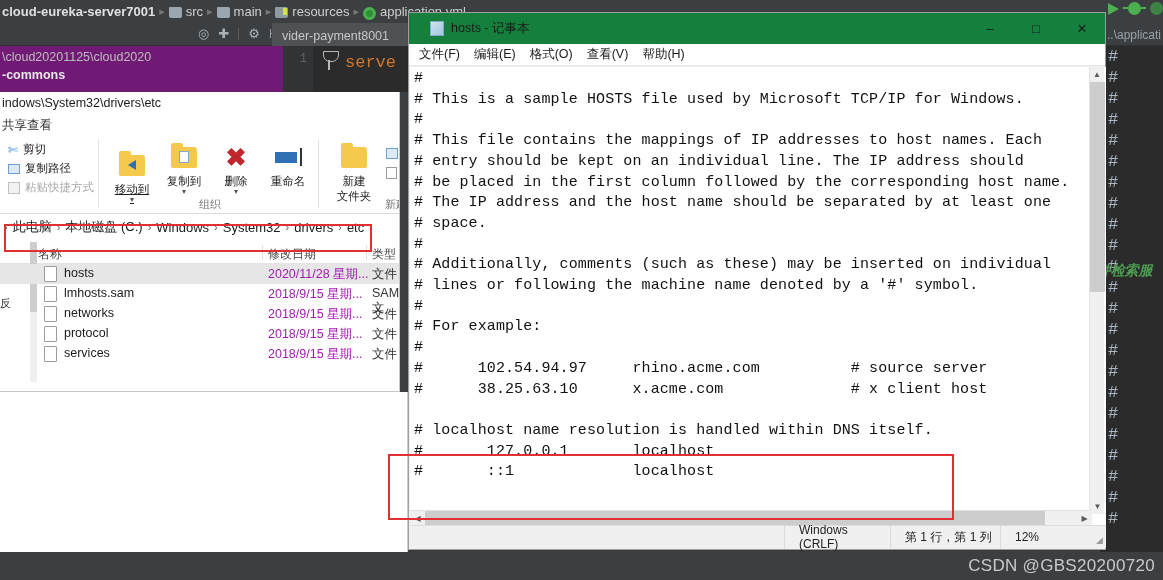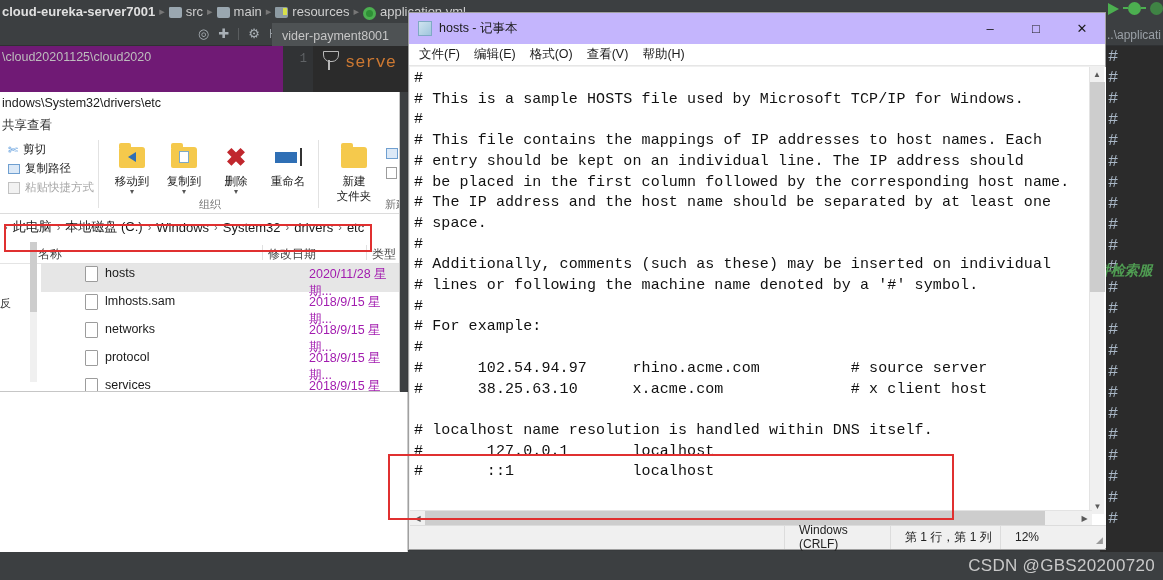--- a/index.html
+++ b/index.html
@@ -123,40 +123,40 @@
   .exp-colhdr {
     position:absolute; left:0; top:150px; width:400px; height:22px;
     border-bottom:1px solid #e4e4e4; font-size:12px; color:#444;
   }
   .exp-colhdr .c-name { position:absolute; left:38px; top:4px; }
   .exp-colhdr .c-date { position:absolute; left:268px; top:4px; }
   .exp-colhdr .c-type { position:absolute; left:372px; top:4px; }
   .exp-colhdr .vdiv { position:absolute; top:3px; width:1px; height:15px; background:#e0e0e0;}
 
   .exp-list { position:absolute; left:0; top:172px; width:400px; }
-  .exp-row { position:relative; height:28px; font-size:12.5px; color:#1a1a1a;margin-left:41px; }
+  .exp-row { position:relative; height:20px; font-size:12.5px; color:#1a1a1a; }
   .exp-row.sel { background:#e6e6e6; }
   .exp-row .fico { position:absolute; left:44px; top:2px; }
   .exp-row .fname { position:absolute; left:64px; top:2px; }
   .exp-row .fdate { position:absolute; left:268px; top:2px; color:#a21caf; }
   .exp-row .ftype { position:absolute; left:372px; top:2px; color:#333; }
   .exp-scroll-v { position:absolute; left:30px; top:150px; width:7px; height:140px; background:#f0f0f0;}
   .exp-scroll-v i { position:absolute; left:0; top:0; width:7px; height:70px; background:#cdcdcd; display:block;}
 
   .left-edge-bits { position:absolute; left:0; top:92px; width:12px; height:300px; font-size:11px; color:#333;}
 
   
   .notepad {
     position:absolute; left:408px; top:12px; width:698px; height:538px;
     background:#f0f0f0; border:1px solid #a0a0a0;
     box-shadow: 0 0 0 1px rgba(0,0,0,.06);
   }
   .np-title {
-    height:31px; display:flex; align-items:center; padding-left:9px;
-    background:#c4b5fd; position:relative;
+    height:31px; display:flex; align-items:center; padding-left:21px;
+    background:#15803d; position:relative;
   }
   .np-title .tico { width:14px;height:15px;background:linear-gradient(135deg,#cfe3ef,#9fc6dd); border:1px solid #7fa9c4; margin-right:7px;}
   .np-title .ttext { font-size:12.5px; color:#1a1a1a;}
   .np-ctrls { position:absolute; right:0; top:0; height:31px; display:flex;}
   .np-ctrls div { width:46px; height:31px; display:flex; align-items:center; justify-content:center; font-size:13px; color:#1a1a1a;}
   .np-menu {
     height:22px; background:#fff; display:flex; align-items:center; gap:14px;
     padding-left:10px; font-size:12.5px; color:#1a1a1a; border-bottom:1px solid #e6e6e6;
   }
   .np-body {
@@ -244,20 +244,21 @@
     <span>⊢</span>
   </div>
 
   <div class="ide-tab">
     <span>vider-payment8001</span>
     <span class="x">×</span>
   </div>
 
   <div class="ide-projpanel">
     <div class="p1">\cloud20201125\cloud2020</div>
+    <div class="p2">-commons</div>
   </div>
 
   <div class="ide-editor">
     <div class="ide-gutter">1</div>
     <div class="ide-code">
       <span class="bean"></span><span>serve</span>
     </div>
   </div>
 
   <div class="ide-app-label">...\applicati</div>
@@ -291,21 +292,21 @@
           <span>复制路径</span>
         </div>
         <div class="rib-small dim">
           <span style="display:inline-block;width:12px;height:12px;border:1px solid #c2c2c2;background:#f2f2f2;"></span>
           <span>粘贴快捷方式</span>
         </div>
       </div>
 
       <div class="rib-div" style="left:98px;"></div>
 
-      <div class="rib-big" style="left:106px; top:4px;">
+      <div class="rib-big" style="left:106px; top:12px;text-decoration:underline;">
         <div class="glyph">
           <span class="ico-folder" style="display:flex;align-items:center;justify-content:center;">
             <span style="display:block;width:0;height:0;border-right:8px solid #2f6fb5;border-top:5px solid transparent;border-bottom:5px solid transparent;"></span>
           </span>
         </div>
         <div>移动到</div>
         <div class="rib-caret">▾</div>
       </div>
 
       <div class="rib-big" style="left:158px; top:4px;">

